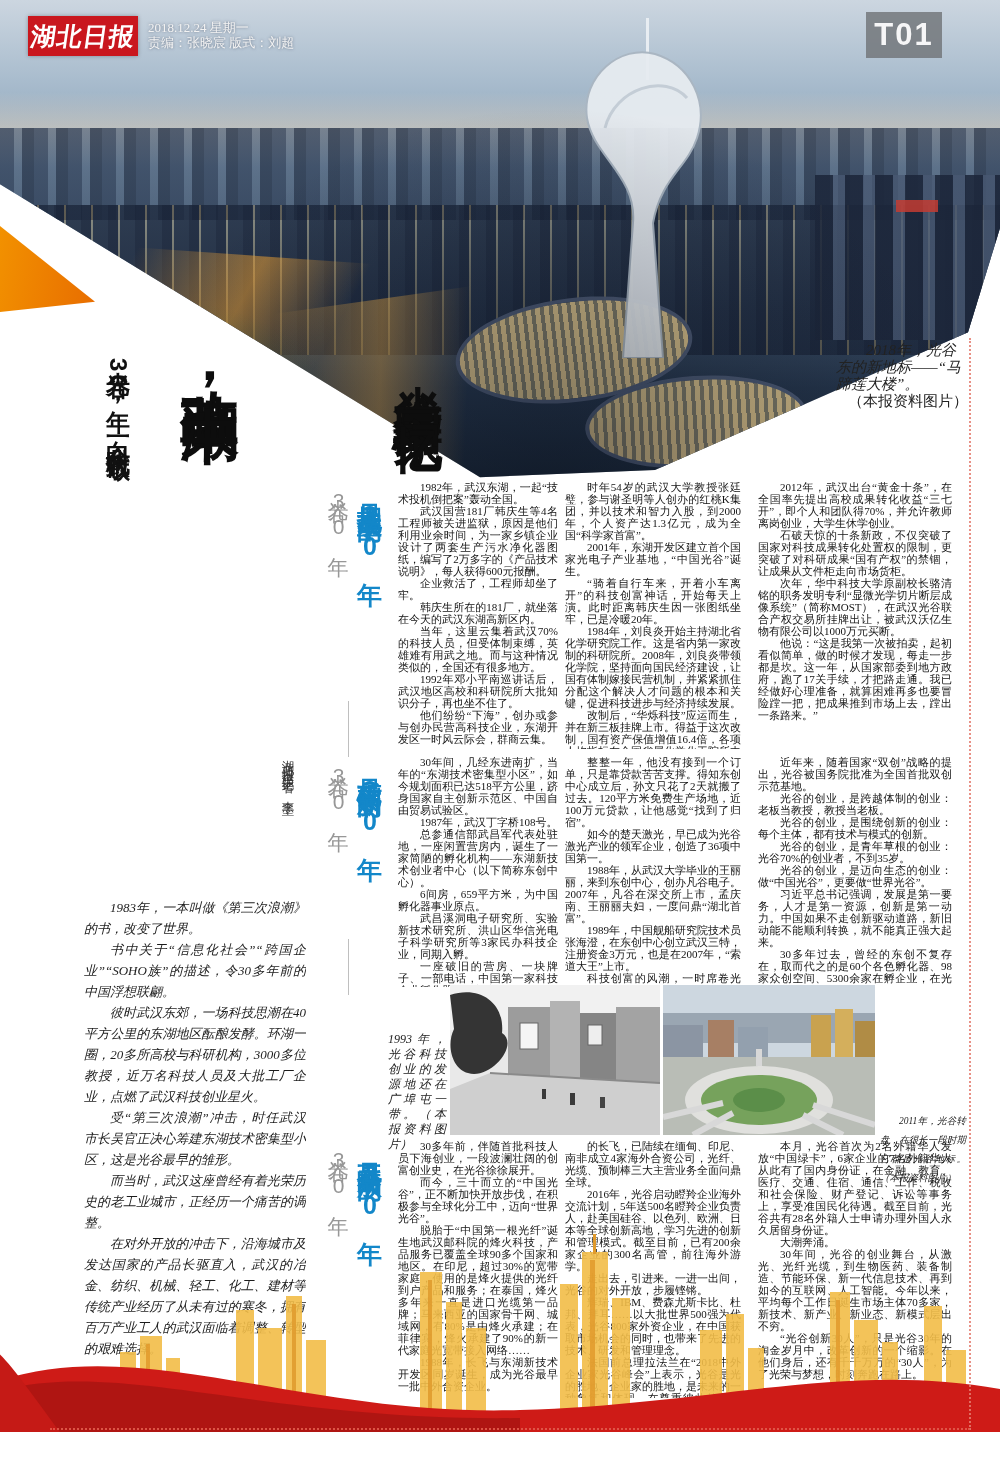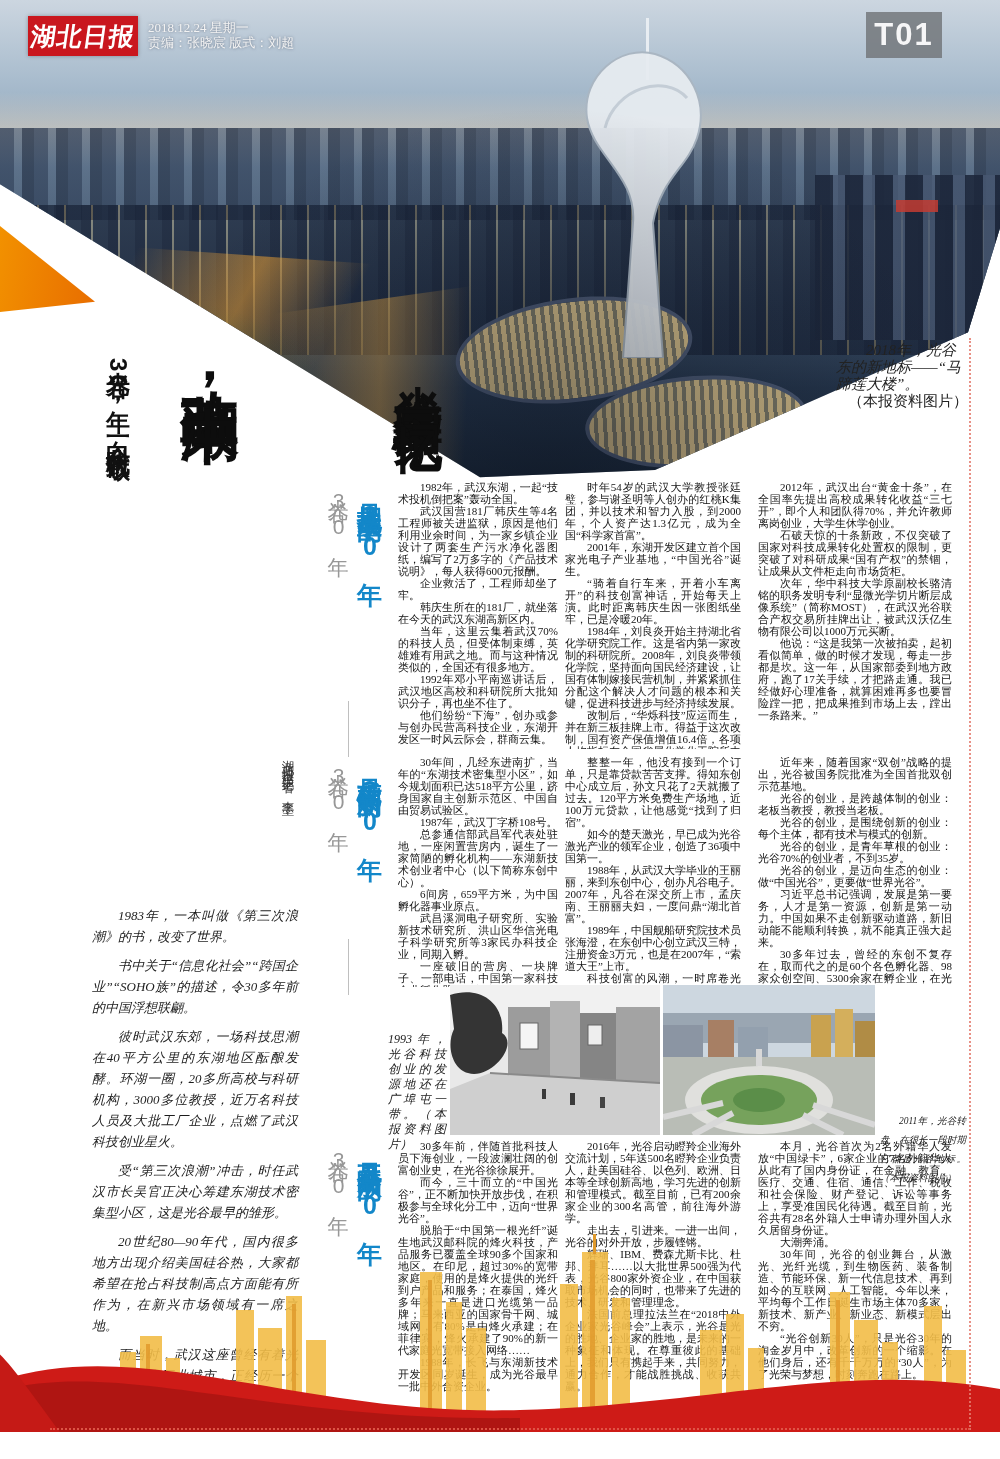--- a/index.html
+++ b/index.html
@@ -50,21 +50,21 @@
   #hl-sub{position:absolute;left:102px;top:352px;height:335px;font-size:24px;font-weight:600;color:#111;
     font-family:"Liberation Sans",sans-serif;letter-spacing:3px;}
   #byline{position:absolute;left:279px;top:750px;height:180px;font-size:12.5px;color:#333;letter-spacing:3px;text-orientation:upright;}
   
   #top-caption{position:absolute;left:836px;top:342px;width:132px;font-size:15px;line-height:17px;color:#222;
     font-style:italic;text-indent:2em;}
   #top-caption .cap2{display:block;text-align:right;font-style:normal;text-indent:0;}
   
   #intro{position:absolute;left:84px;top:897px;width:222px;height:500px;overflow:hidden;
     font-style:italic;font-size:13px;line-height:21px;color:#1c1c1c;text-align:justify;}
-  #intro p{margin:8px;text-indent:2em;}
+  #intro p{margin:0;text-indent:2em;}
   
   .band{position:absolute;left:318px;width:652px;}
   #band1{top:481px;height:268px;}
   #band2{top:756px;height:231px;}
   #band3{top:1140px;height:258px;}
   .rail{position:absolute;left:0;top:2px;width:74px;height:100%;}
   .rail-kicker{position:absolute;left:6px;top:0;height:100%;font-size:21px;color:#979797;letter-spacing:3px;
     text-orientation:upright;font-family:"Liberation Sans",sans-serif;}
   .rail-main{position:absolute;left:36px;top:0;height:100%;font-size:25px;font-weight:800;color:#1387c9;
     letter-spacing:3px;text-orientation:upright;font-family:"Liberation Sans",sans-serif;}
@@ -132,21 +132,20 @@
   <div id="hl-kicker" class="vtext">光谷往事与国家记忆</div>
   <div id="hl-main" class="vtext">改革大潮中，</div>
   <div id="hl-sub" class="vtext">光谷30年，向一个时代致敬</div>
   <div id="byline" class="vtext">湖北日报全媒记者 李墨</div>
 
   <div id="intro">
       <p>1983年，一本叫做《第三次浪潮》的书，改变了世界。</p>
       <p>书中关于“信息化社会”“跨国企业”“SOHO族”的描述，令30多年前的中国浮想联翩。</p>
       <p>彼时武汉东郊，一场科技思潮在40平方公里的东湖地区酝酿发酵。环湖一圈，20多所高校与科研机构，3000多位教授，近万名科技人员及大批工厂企业，点燃了武汉科技创业星火。</p>
       <p>受“第三次浪潮”冲击，时任武汉市长吴官正决心筹建东湖技术密集型小区，这是光谷最早的雏形。</p>
-      <p>20世纪80—90年代，国内很多地方出现介绍美国硅谷热，大家都希望在抢占科技制高点方面能有所作为，在新兴市场领域有一席之地。</p>
       <p>而当时，武汉这座曾经有着光荣历史的老工业城市，正经历一个痛苦的调整。</p>
       <p>在对外开放的冲击下，沿海城市及发达国家的产品长驱直入，武汉的冶金、纺织、机械、轻工、化工、建材等传统产业经历了从未有过的寒冬，拥有百万产业工人的武汉面临着调整、转型的艰难选择。</p>
     </div>
 
   <div class="band" id="band1">
     <div class="rail">
       <div class="rail-main vtext">是拥抱改革的30年</div>
       <div class="rail-kicker vtext">光谷30年</div>
       <div class="rail-rule"></div>
     </div>
@@ -246,20 +245,21 @@
       <div class="rail-main vtext">是不断开放的30年</div>
       <div class="rail-kicker vtext">光谷30年</div>
     </div>
     <div class="col c1">
         <p>30多年前，伴随首批科技人员下海创业，一段波澜壮阔的创富创业史，在光谷徐徐展开。</p>
         <p>而今，三十而立的“中国光谷”，正不断加快开放步伐，在积极参与全球化分工中，迈向“世界光谷”。</p>
         <p>脱胎于“中国第一根光纤”诞生地武汉邮科院的烽火科技，产品服务已覆盖全球90多个国家和地区。在印尼，超过30%的宽带家庭，使用的是烽火提供的光纤到户产品和服务；在泰国，烽火多年来一直是进口光缆第一品牌；马来西亚的国家骨干网、城域网，有80%是由烽火承建；在菲律宾，烽火承建了90%的新一代家庭光宽带接入网络……</p>
         <p>1988年，长飞与东湖新技术开发区同岁诞生，成为光谷最早一批中外合资企业。</p>
       </div>
     <div class="col c2">
+        <p>的长飞，已陆续在缅甸、印尼、南非成立4家海外合资公司，光纤、光缆、预制棒三大主营业务全面问鼎全球。</p>
         <p>2016年，光谷启动瞪羚企业海外交流计划，5年送500名瞪羚企业负责人，赴美国硅谷、以色列、欧洲、日本等全球创新高地，学习先进的创新和管理模式。截至目前，已有200余家企业的300名高管，前往海外游学。</p>
         <p>走出去，引进来。一进一出间，光谷的对外开放，步履铿锵。</p>
         <p>辉瑞、IBM、费森尤斯卡比、杜邦、拜耳……以大批世界500强为代表，光谷800家外资企业，在中国获取市场机会的同时，也带来了先进的技术、研发和管理理念。</p>
         <p>法国前总理拉法兰在“2018中外企业家光谷峰会”上表示，光谷是光的胜地、企业家的胜地，是未来的一种象征和体现。在尊重彼此的基础上，我们只有携起手来，共同努力，通力合作，才能战胜挑战、收获共赢。</p>
       </div>
     <div class="col c3">
         <p>本月，光谷首次为2名外籍华人发放“中国绿卡”，6家企业的7名外籍华人从此有了国内身份证，在金融、教育、医疗、交通、住宿、通信、工作、税收和社会保险、财产登记、诉讼等事务上，享受准国民化待遇。截至目前，光谷共有28名外籍人士申请办理外国人永久居留身份证。</p>
         <p>大潮奔涌。</p>
         <p>30年间，光谷的创业舞台，从激光、光纤光缆，到生物医药、装备制造、节能环保、新一代信息技术、再到如今的互联网、人工智能。今年以来，平均每个工作日诞生市场主体70多家，新技术、新产业、新业态、新模式层出不穷。</p>
         <p>“光谷创新30人”，只是光谷30年的淘金岁月中，改革创新的一个缩影。在他们身后，还有千千万万的“30人”，为了光荣与梦想，时刻奔跑在路上。</p>

